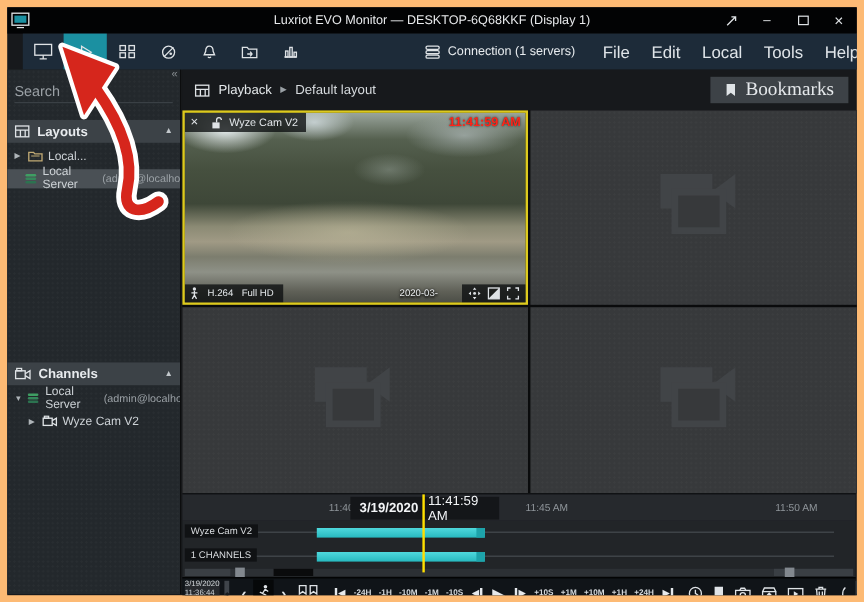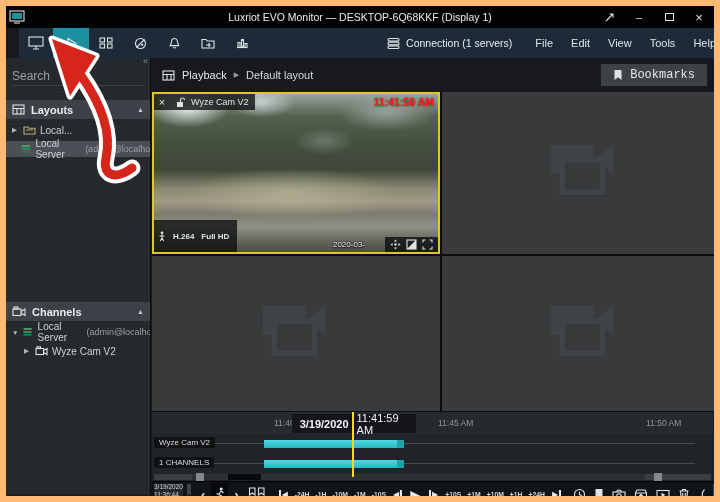--- a/index.html
+++ b/index.html
@@ -18,21 +18,21 @@
     color:#dfe3e6; font-size:11px; }
   .max-glyph { width:9px; height:8px; border:1px solid #dfe3e6; display:block; }
 
   
   .toolbar { position:absolute; left:13px; top:22px; width:100%; height:30px; background:#1d2b39;
     display:flex; align-items:center; }
   .tb-btn { width:34px; height:30px; display:flex; align-items:center; justify-content:center; }
   .tb-btn.active { background:#1b90a1; width:36px; }
   .tb-right { position:absolute; right:2px; top:0; height:30px; display:flex; align-items:center; }
   .conn { display:flex; align-items:center; gap:5px; color:#e8ecef; font-size:10.5px; margin-right:14px; }
-  .menu-item { color:#dfe4e8; font-size:11px; padding:0 9px; height:30px; display:flex; align-items:center; }
+  .menu-item { color:#dfe4e8; font-size:14px; padding:0 9px; height:30px; display:flex; align-items:center; }
 
   
   .sidebar { position:absolute; left:0; top:52px; width:145px; bottom:1px; background:#23282c;
     background-image:radial-gradient(rgba(255,255,255,.025) 1px, transparent 1px); background-size:4px 4px;
     border-right:1px solid #0c0d0e; }
   .side-collapse { position:absolute; right:2px; top:-2px; color:#8a9094; font-size:9px; }
   .search-row { position:relative; margin:8px 6px 0 6px; height:20px; border-bottom:1px solid #3a4045;
     display:flex; align-items:center; }
   .search-row input { flex:1; background:transparent; border:none; outline:none; color:#cdd2d5;
     font-size:12px; font-family:"Liberation Sans",sans-serif; }
@@ -48,44 +48,44 @@
   .tree-row .dim { color:#9aa0a5; font-size:9px; white-space:nowrap; overflow:hidden; }
   .channels-group { position:absolute; left:0; right:0; top:244px; }
 
   
   .main { position:absolute; left:146px; top:52px; right:1px; bottom:1px; background:#17191c; }
   .crumbbar { position:absolute; left:0; top:0; width:100%; height:34px; display:flex; align-items:center; }
   .crumb { display:flex; align-items:center; gap:7px; margin-left:10px; color:#e4e8ea; font-size:11px; }
   .crumb .sep { font-size:7px; color:#9aa0a5; }
   .crumb .layoutname { color:#d6dadd; }
   .crumb-actions { position:absolute; right:6px; display:flex; gap:8px; }
-  .panel-btn { height:22px; background:#3d4247; border:none; color:#e4e7ea; font-size:12px;
-    display:flex; align-items:center; gap:7px; padding:0 12px; font-family:Liberation Mono, monospace; }
+  .panel-btn { height:22px; background:#3d4247; border:none; color:#e4e7ea; font-size:16px;
+    display:flex; align-items:center; gap:7px; padding:0 12px; font-family:Liberation Serif, serif; }
 
   
   .grid { position:absolute; left:0; top:34px; width:574px; height:319px; display:grid;
     grid-template-columns:288px 1fr; grid-template-rows:162px 1fr; gap:2px; background:#0a0b0c; }
   .cell-empty { background:#37393b;
     background-image:radial-gradient(rgba(255,255,255,.02) 1px, transparent 1px); background-size:4px 4px;
     display:flex; align-items:center; justify-content:center; }
   .tile-active { position:relative; border:2px solid #ddca1e; overflow:hidden;
     background:
       radial-gradient(ellipse 60px 28px at 12% 9%, rgba(236,243,245,.95), rgba(236,243,245,0) 70%),
       radial-gradient(ellipse 46px 22px at 38% 5%, rgba(212,222,226,.8), transparent 72%),
       radial-gradient(ellipse 70px 26px at 82% 12%, rgba(196,206,210,.55), transparent 70%),
       radial-gradient(ellipse 40px 18px at 60% 30%, rgba(180,192,186,.35), transparent 75%),
       radial-gradient(ellipse 130px 34px at 48% 63%, rgba(196,190,160,.55), transparent 78%),
       linear-gradient(180deg,#9aa59c 0%,#55604f 14%,#46503f 30%,#3e4738 48%,#8b8a74 60%,#a09a85 68%,#7c7d6e 76%,#8e9187 84%,#606158 94%,#4c4e47 100%); }
   .tile-head { position:absolute; left:0; top:0; display:flex; align-items:center; height:16px;
     background:rgba(12,14,16,.78); color:#e3e7ea; font-size:9px; padding:0 7px 0 0; gap:6px; }
   .tile-head .x { width:16px; text-align:center; font-size:11px; }
   .osd-time { position:absolute; right:4px; top:2px; color:#ff2418; font-size:10.5px; font-weight:bold;
     text-shadow:0 0 2px rgba(0,0,0,.8); }
-  .tile-foot { position:absolute; left:0; bottom:0; display:flex; align-items:center; height:32px;
-    background:rgba(12,14,16,.78); color:#e3e7ea; font-size:8px; font-weight:bold; gap:7px; padding:0 8px 0 4px; }
+  .tile-foot { position:absolute; left:0; bottom:0; display:flex; align-items:center; height:15px;
+    background:rgba(12,14,16,.78); color:#e3e7ea; font-size:8px; font-weight:normal; gap:7px; padding:0 8px 0 4px; }
   .tile-foot-r { position:absolute; right:0; bottom:0; display:flex; align-items:center; height:15px; gap:20px;
     color:#eceff1; font-size:8px; }
   .tile-foot-r .date { text-shadow:0 1px 2px #000, 0 0 2px #000; }
   .chip-icons { display:flex; align-items:center; gap:5px; background:rgba(12,14,16,.78);
     height:15px; padding:0 5px; }
 
   
   .ruler { position:absolute; left:0; top:353px; width:100%; height:23px; background:#26292d;
     border-top:1px solid #0d0e10; color:#8f959a; font-size:8.5px; }
   .ruler .tick { position:absolute; top:6px; }
@@ -211,21 +211,21 @@
       <span class="conn">
         <svg width="15" height="13" viewBox="0 0 15 13">
             <rect x="2" y="1.5" width="11" height="2.6" rx="1.3" class="st"></rect>
             <rect x="2" y="5.2" width="11" height="2.6" rx="1.3" class="st"></rect>
             <rect x="2" y="8.9" width="11" height="2.6" rx="1.3" class="st"></rect>
           </svg>
         <span>Connection (1 servers)</span>
       </span>
       <span class="menu-item">File</span>
       <span class="menu-item">Edit</span>
-      <span class="menu-item">View</span>
+      <span class="menu-item">Local</span>
       <span class="menu-item">Tools</span>
       <span class="menu-item">Help</span>
     </span>
   </div>
 
   <div class="sidebar">
     <span class="side-collapse">«</span>
 
     <div class="search-row">
       <input type="text" placeholder="Search" style="">

